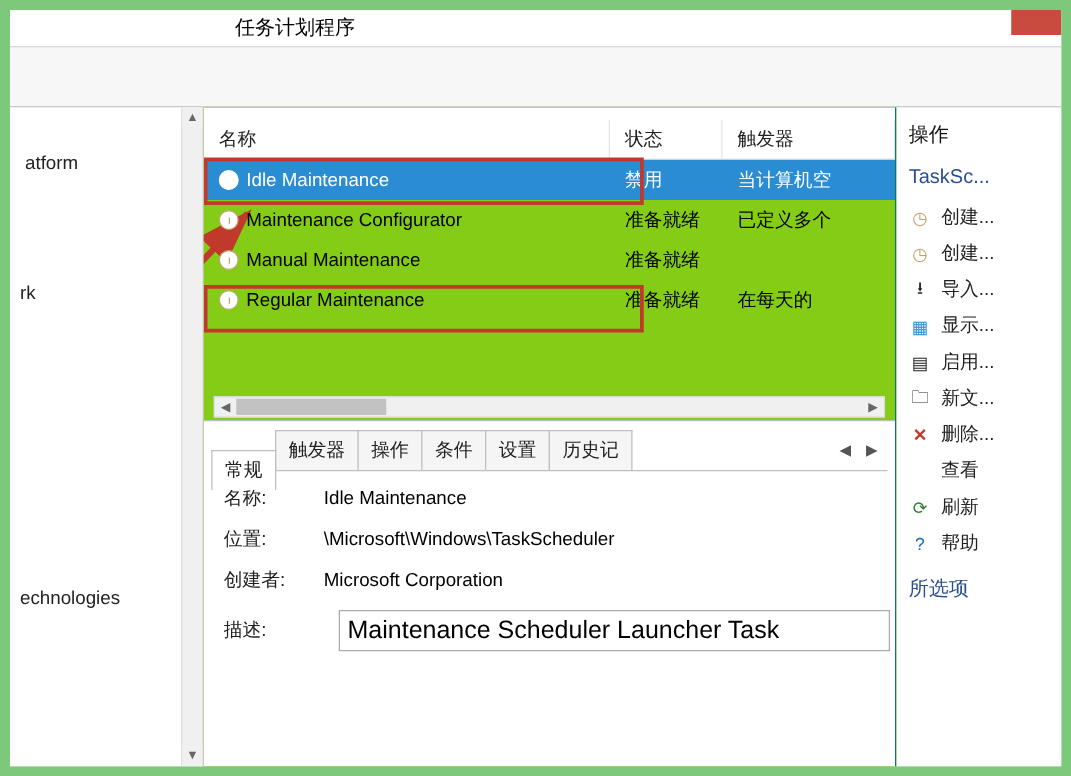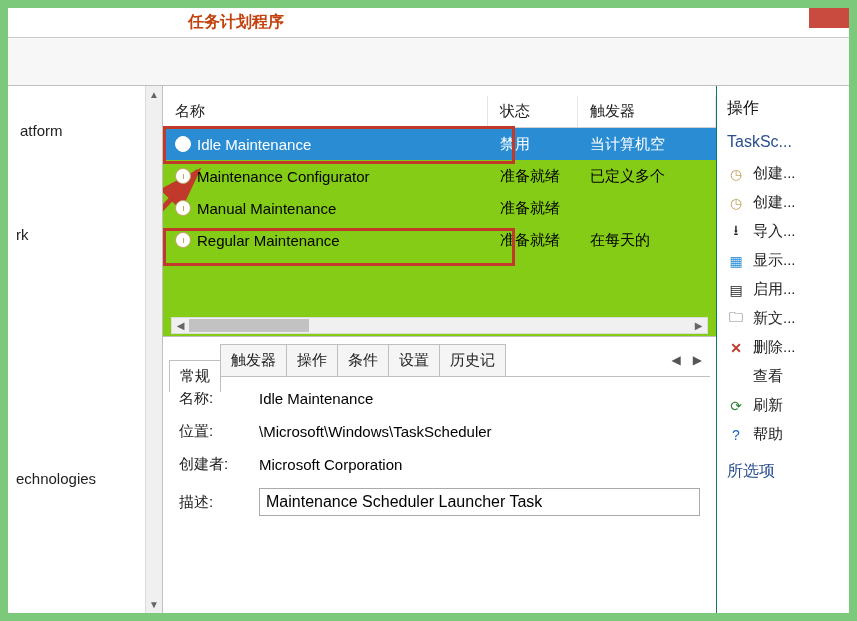--- a/index.html
+++ b/index.html
@@ -19,23 +19,22 @@
   border: 8px solid #7cc97c;
   background: #f0f0f0;
 }
 .titlebar {
   height: 30px;
   background: #fff;
   display: flex;
   align-items: center;
   padding-left: 180px;
   font-size: 16px;
-  color: #c2410c;
+  color: #000000;
   border-bottom: 1px solid #ccc;
-  font-weight: bold;
 }
 .closebtn {
   position: absolute;
   right: 0; top: 0;
   width: 40px; height: 20px;
   background: #c94b3f;
 }
 .toolbar-area {
   height: 48px;
   background: #f7f7f7;
@@ -188,22 +187,23 @@
   margin-bottom: 14px;
   font-size: 15px;
 }
 .form-row .lbl { width: 80px; color: #222; }
 .form-row .val { flex: 1; }
 .form-row input.txt {
   width: 100%;
   border: 1px solid #aaa;
   background: #fff;
   padding: 4px 6px;
-  font-size: 16px;
+  font-size: 20px;
   font-family: inherit;
+  margin-left: 12px;
 }
 
 .actions {
   width: 132px;
   background: #fff;
   padding: 6px 4px;
 }
 .actions-header {
   font-size: 16px;
   padding: 6px 6px 10px 6px;

